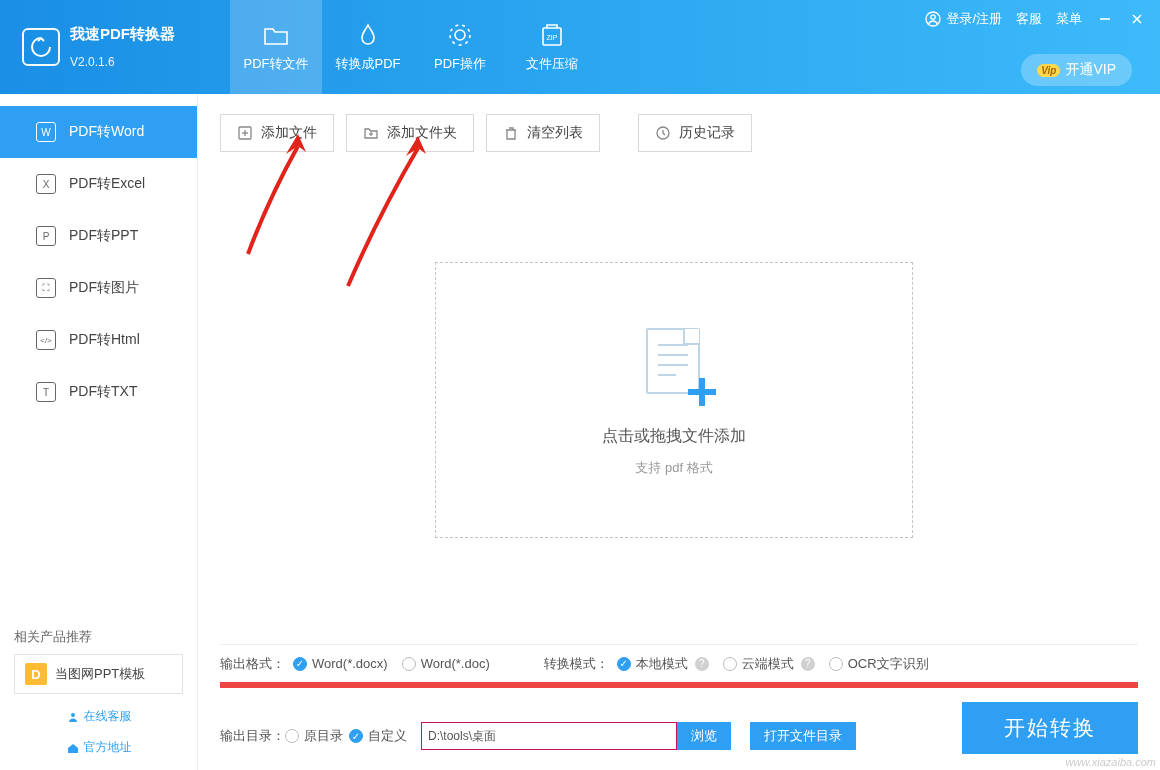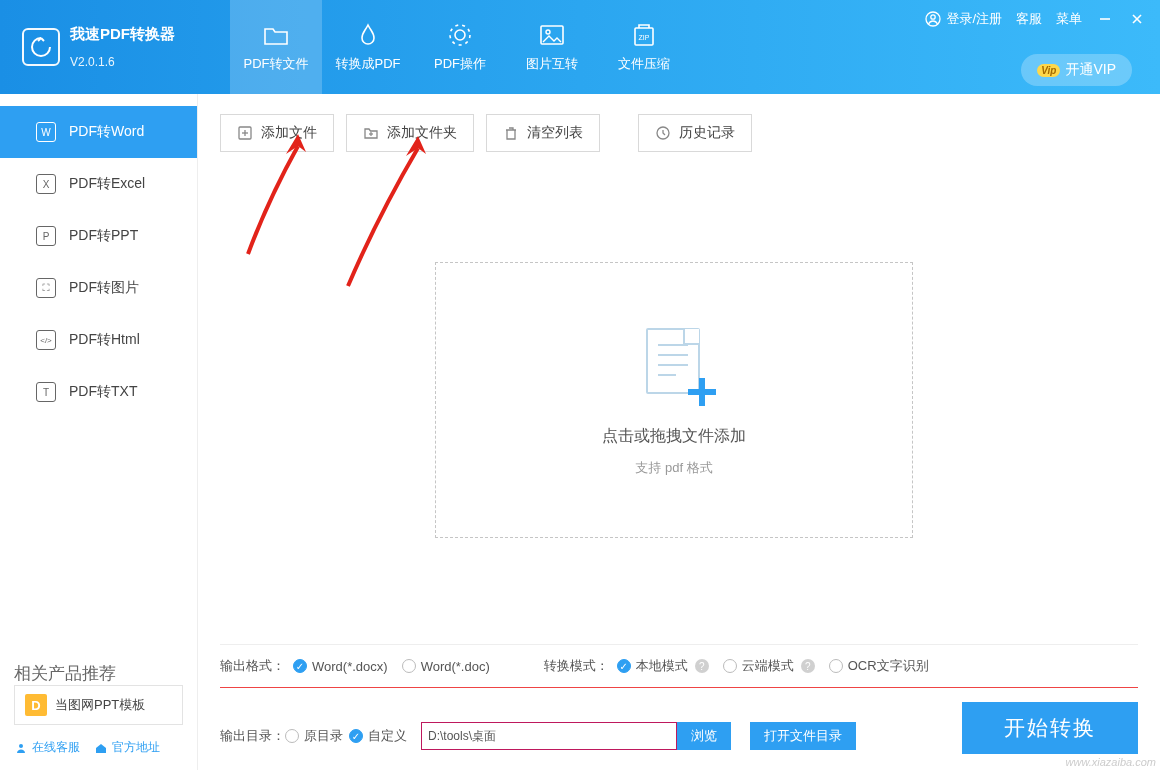--- a/index.html
+++ b/index.html
@@ -28,24 +28,24 @@
 
 .sidebar { position: absolute; left: 0; top: 94px; width: 198px; bottom: 0; background: #fff; border-right: 1px solid #eee; }
 .side-items { padding-top: 12px; }
 .side-item { height: 52px; display: flex; align-items: center; padding-left: 36px; gap: 13px; font-size: 14px; color: #444; cursor: pointer; }
 .side-item.active { background: #2E9FF2; color: #fff; }
 .side-icon { width: 20px; height: 20px; display: flex; align-items: center; justify-content: center; }
 .side-item:not(.active) .side-icon { border: 1.4px solid #666; border-radius: 3px; font-size: 10px; color: #666; }
 .side-item.active .side-icon { border: 1.4px solid #fff; border-radius: 3px; font-size: 10px; color: #fff; }
 
 .sidebar-bottom { position: absolute; bottom: 14px; left: 0; right: 0; padding: 0 14px; }
-.rel-title { font-size: 17px; color: #666; }
+.rel-title { font-size: 13px; color: #666; margin-bottom: 8px; }
 .rel-item { border: 1px solid #e3e3e3; padding: 8px 10px; display: flex; align-items: center; gap: 8px; font-size: 13px; color: #444; cursor: pointer; }
 .rel-logo { width: 22px; height: 22px; background: #FFBB33; border-radius: 2px; display: flex; align-items: center; justify-content: center; color: #fff; font-weight: bold; font-size: 13px; }
-.bottom-links { margin-top: 14px; display: flex; gap: 14px; align-items: center; }
+.bottom-links { margin-top: 14px; display: flex; gap: 14px; align-items: center; flex-direction: column; }
 .bl { display: flex; align-items: center; gap: 4px; font-size: 12px; color: #2E9FF2; cursor: pointer; }
 
 
 .main { position: absolute; left: 198px; top: 94px; right: 0; bottom: 0; padding: 20px 32px 0 22px; }
 .toolbar { display: flex; gap: 12px; }
 .tool-btn { border: 1px solid #d9d9d9; background: #fff; height: 38px; padding: 0 16px; display: flex; align-items: center; gap: 8px; font-size: 14px; color: #444; cursor: pointer; }
 .tool-btn .ico { width: 16px; height: 16px; display: flex; align-items: center; justify-content: center; color: #888; }
 .tool-spacer { width: 14px; }
 
 .dropzone { margin: 110px auto 0; width: 478px; height: 276px; border: 1.5px dashed #c5c5c5; display: flex; flex-direction: column; align-items: center; justify-content: center; cursor: pointer; }
@@ -54,21 +54,21 @@
 .dz-fold { position: absolute; right: -1px; top: -1px; width: 16px; height: 16px; background: #fff; border-left: 2px solid #bcd6e8; border-bottom: 2px solid #bcd6e8; }
 .dz-line { position: absolute; left: 10px; right: 10px; height: 2px; background: #bcd6e8; }
 .dz-plus { position: absolute; right: -8px; bottom: -4px; width: 32px; height: 32px; }
 .dz-plus::before, .dz-plus::after { content: ""; position: absolute; background: #2E9FF2; }
 .dz-plus::before { left: 13px; top: 2px; width: 6px; height: 28px; }
 .dz-plus::after { top: 13px; left: 2px; height: 6px; width: 28px; }
 .dz-title { margin-top: 22px; font-size: 16px; color: #555; }
 .dz-sub { margin-top: 12px; font-size: 13px; color: #999; }
 
 
-.opts { position: absolute; left: 22px; right: 22px; bottom: 82px; height: 44px; border-top: 1px solid #eee; border-bottom: 1px solid #ef4444; display: flex; align-items: center; font-size: 13px; color: #555; gap: 8px; }
+.opts { position: absolute; left: 22px; right: 22px; bottom: 82px; height: 44px; border-top: 1px solid #eee; border-bottom: 6px solid #ef4444; display: flex; align-items: center; font-size: 13px; color: #555; gap: 8px; }
 .radio { display: inline-flex; align-items: center; gap: 5px; margin-right: 6px; cursor: pointer; }
 .r-circ { width: 14px; height: 14px; border-radius: 50%; border: 1.5px solid #bbb; display: inline-flex; align-items: center; justify-content: center; }
 .radio.checked .r-circ { border-color: #2E9FF2; background: #2E9FF2; }
 .radio.checked .r-circ::after { content: "✓"; color: #fff; font-size: 10px; }
 .help-q { width: 14px; height: 14px; border-radius: 50%; background: #d0d0d0; color: #fff; font-size: 10px; display: inline-flex; align-items: center; justify-content: center; margin-left: 2px; }
 .ogap { width: 32px; }
 
 
 .outrow { position: absolute; left: 22px; right: 22px; bottom: 20px; display: flex; align-items: center; font-size: 13px; color: #555; }
 .path-input { flex: 0 0 256px; height: 28px; border: 1px solid #be185d; padding: 0 6px; font-size: 12px; color: #555; }
@@ -117,30 +117,20 @@
       <span>转换成PDF</span>
     </div>
     <div class="tab">
       <span class="tab-icon">
           <svg width="26" height="26" viewBox="0 0 26 26">
             <circle cx="13" cy="13" r="5" fill="none" stroke="#fff" stroke-width="1.6"></circle>
             <circle cx="13" cy="13" r="10" fill="none" stroke="#fff" stroke-width="1.6" stroke-dasharray="3 4"></circle>
           </svg>
         </span>
       <span>PDF操作</span>
-    </div>
-    <div class="tab">
-      <span class="tab-icon">
-          <svg width="26" height="22" viewBox="0 0 26 22">
-            <rect x="2" y="2" width="22" height="18" rx="1" fill="none" stroke="#fff" stroke-width="1.6"></rect>
-            <circle cx="9" cy="8" r="2" fill="none" stroke="#fff" stroke-width="1.4"></circle>
-            <path d="M4 18l6-6 5 5 3-3 4 4" fill="none" stroke="#fff" stroke-width="1.4"></path>
-          </svg>
-        </span>
-      <span>图片互转</span>
     </div>
     <div class="tab">
       <span class="tab-icon">
           <svg width="24" height="26" viewBox="0 0 24 26">
             <rect x="3" y="6" width="18" height="17" rx="1" fill="none" stroke="#fff" stroke-width="1.6"></rect>
             <path d="M7 6V3h10v3" fill="none" stroke="#fff" stroke-width="1.6"></path>
             <text x="12" y="18" text-anchor="middle" fill="#fff" font-size="7">ZIP</text>
           </svg>
         </span>
       <span>文件压缩</span>

